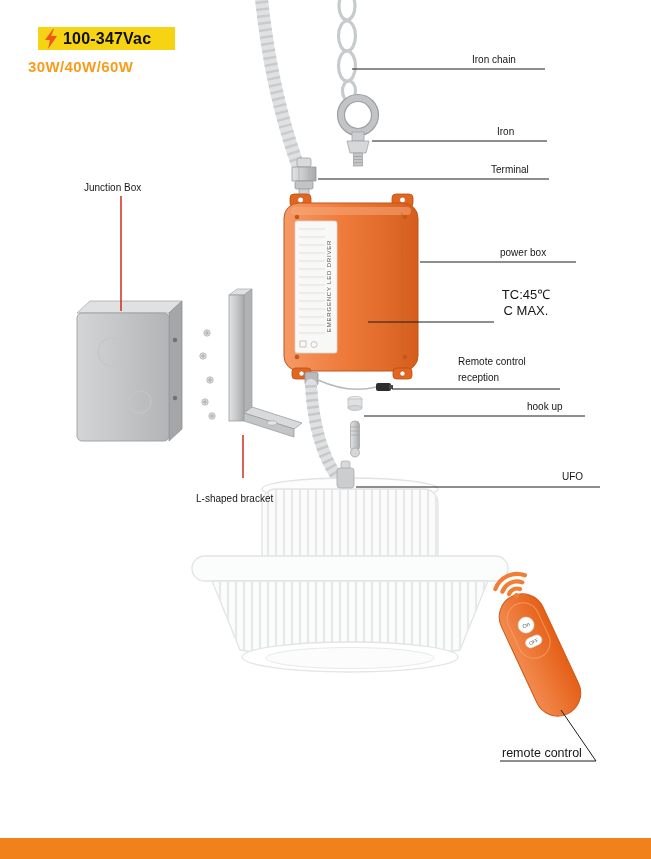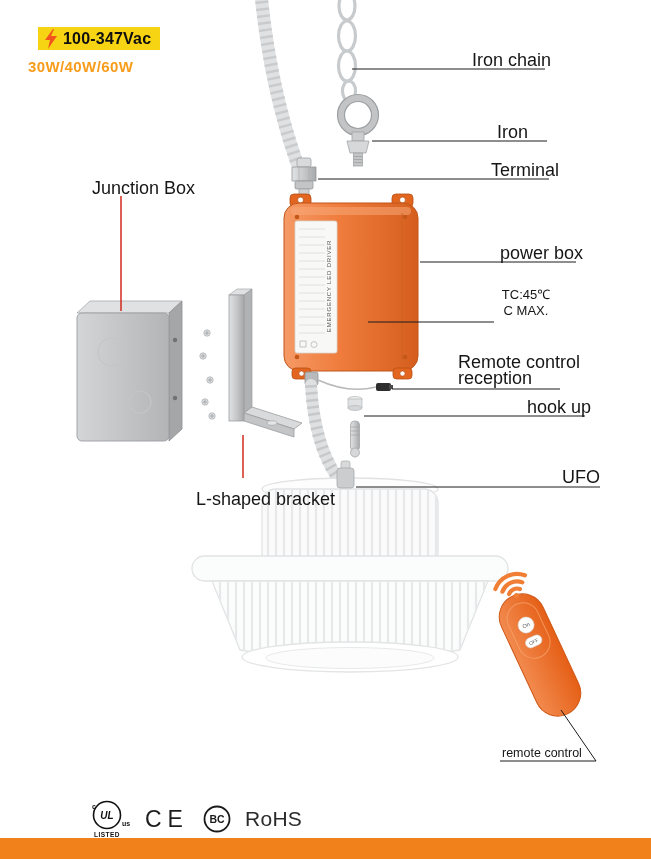--- a/index.html
+++ b/index.html
@@ -2,26 +2,26 @@
 <html><head>
 <meta charset="utf-8">
 <style>
   html,body{margin:0;padding:0;background:#ffffff;}
   .canvas{
     position:relative;width:651px;height:859px;background:#ffffff;overflow:hidden;
     font-family:"Liberation Sans",sans-serif;
   }
   .layer{position:absolute;left:0;top:0;}
   .lbl{
-    position:absolute;font-size:18px;line-height:16px;color:#161616;white-space:nowrap;
+    position:absolute;font-size:10px;line-height:16px;color:#161616;white-space:nowrap;
   }
   .lbl.small{font-size:12.5px;}
   .badge{
     position:absolute;left:38px;top:27px;height:23px;background:#f6d414;
-    display:flex;align-items:center;gap:5px;padding:0 9px 0 6px;
+    display:flex;align-items:center;gap:5px;padding:0 24px 0 6px;
   }
   .badge-text{font-weight:bold;font-size:16px;color:#0f0f0f;letter-spacing:.2px;}
   .wattage{
     position:absolute;left:28px;top:58px;font-weight:bold;font-size:15px;
     color:#f89c1c;letter-spacing:.4px;
   }
   .tc-block{position:absolute;left:494px;top:287px;width:64px;text-align:center;
     font-size:13px;line-height:16px;color:#161616;}
   .certs{
     position:absolute;left:86px;top:799px;height:40px;
@@ -224,52 +224,37 @@
   </svg>
 
   <div class="badge">
     <svg width="14" height="20" viewBox="0 0 14 20">
       <polygon points="9,0 1,11 6,11 4,20 13,7 7,7 10,0" fill="#f2541d"></polygon>
     </svg>
     <span class="badge-text">100-347Vac</span>
   </div>
   <div class="wattage">30W/40W/60W</div>
 
-  <div class="lbl" style="left:92px;top:180px;">Junction Box</div>
+  <div class="lbl" style="left:84px;top:180px;">Junction Box</div>
   <div class="lbl" style="left:196px;top:491px;">L-shaped bracket</div>
   <div class="lbl" style="left:472px;top:52px;">Iron chain</div>
   <div class="lbl" style="left:497px;top:124px;">Iron</div>
   <div class="lbl" style="left:491px;top:162px;">Terminal</div>
   <div class="lbl" style="left:500px;top:245px;">power box</div>
 
   <div class="tc-block">
     <div>TC:45℃</div>
     <div>C MAX.</div>
   </div>
 
   <div class="lbl" style="left:458px;top:354px;">
     <div>Remote control</div>
     <div>reception</div>
   </div>
 
   <div class="lbl" style="left:527px;top:399px;">hook up</div>
   <div class="lbl" style="left:562px;top:469px;">UFO</div>
   <div class="lbl small" style="left:502px;top:745px;">remote control</div>
 
-  <div class="certs">
-    <svg width="46" height="40" viewBox="0 0 46 40">
-      <circle cx="21" cy="16" r="13.5" fill="none" stroke="#111111" stroke-width="1.6"></circle>
-      <text x="6" y="10" font-size="7" font-weight="bold" fill="#111111">c</text>
-      <text x="21" y="20" font-size="10" font-weight="bold" text-anchor="middle" fill="#111111" font-style="italic">UL</text>
-      <text x="36" y="27" font-size="7" font-weight="bold" fill="#111111">us</text>
-      <text x="21" y="38" font-size="6.5" font-weight="bold" text-anchor="middle" fill="#111111" letter-spacing="0.5">LISTED</text>
-    </svg>
-    <span class="ce-text">CE</span>
-    <svg width="30" height="30" viewBox="0 0 30 30">
-      <circle cx="15" cy="15" r="12.5" fill="none" stroke="#1a1a1a" stroke-width="1.8"></circle>
-      <text x="15" y="19" font-size="10.5" font-weight="bold" text-anchor="middle" fill="#1a1a1a">BC</text>
-    </svg>
-    <span class="rohs-text">RoHS</span>
-  </div>
 
   <div class="footer-bar"></div>
 
 </div>
 
 </body></html>

